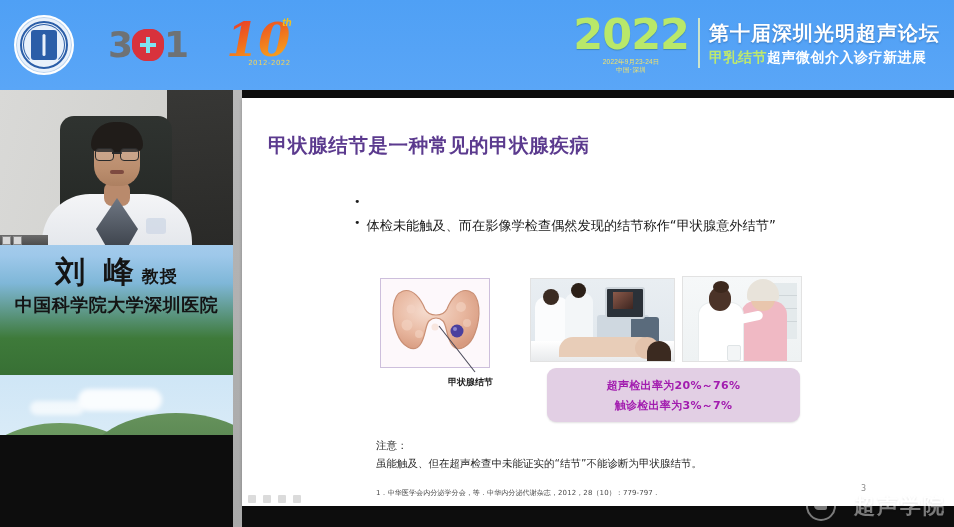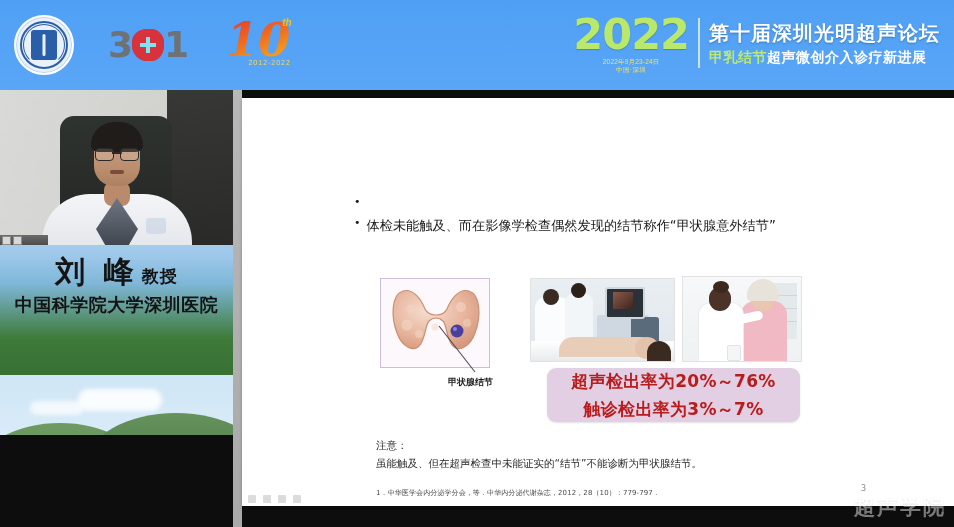--- a/index.html
+++ b/index.html
@@ -182,34 +182,34 @@
   .p2 .pat{position:absolute;left:58px;top:24px;width:46px;height:60px;background:#f0b9c4;border-radius:14px 14px 0 0;}
   .p2 .path{position:absolute;left:68px;top:8px;width:24px;height:26px;border-radius:12px;background:#e9c6ad;}
   .p2 .pathair{position:absolute;left:64px;top:2px;width:32px;height:22px;border-radius:16px 16px 4px 4px;background:#e8e3da;}
   .p2 .arm{position:absolute;left:52px;top:36px;width:28px;height:9px;border-radius:6px;background:#ffffff;transform:rotate(-12deg);}
   .p2 .cup{position:absolute;left:44px;top:68px;width:12px;height:14px;background:#f3f5f6;border:1px solid #dfe4e6;border-radius:2px;}
 
   
   .statbox{position:absolute;left:305px;top:270px;width:253px;height:54px;border-radius:9px;
     background:#e2cfe4;display:flex;flex-direction:column;align-items:center;justify-content:center;gap:5px;
     box-shadow:0 1px 2px rgba(0,0,0,.12);}
-  .statline{font-size:17px;font-weight:bold;color:#b91c1c;letter-spacing:.3px;
+  .statline{font-size:11px;font-weight:bold;color:#a21caf;letter-spacing:.3px;
     font-family:"DejaVu Sans",sans-serif;}
 
   .note{position:absolute;left:134px;top:338px;width:540px;font-size:10.5px;color:#2a2a2a;line-height:1.75;
     font-family:"DejaVu Sans",sans-serif;}
   .ref{position:absolute;left:134px;top:390px;font-size:7px;color:#4a4a4a;letter-spacing:.1px;
     font-family:"DejaVu Sans",sans-serif;}
 
   .slide-toolbar{position:absolute;left:6px;bottom:3px;display:flex;gap:7px;opacity:.35;}
   .slide-toolbar i{width:8px;height:8px;background:#9a9a9a;border-radius:1px;}
 
   
   .watermark{position:absolute;right:8px;bottom:6px;display:flex;align-items:center;gap:18px;
-    opacity:.45;pointer-events:none;flex-direction:column;}
+    opacity:.45;pointer-events:none;}
   .wm-logo{width:26px;height:26px;border-radius:50%;border:2px solid #ffffff;position:relative;}
   .wm-logo:before{content:"";position:absolute;left:6px;top:8px;width:13px;height:9px;border-radius:7px 7px 3px 7px;
     background:#ffffff;}
   .wm-text{font-size:21px;font-weight:bold;color:#ffffff;letter-spacing:2px;
     font-family:"DejaVu Sans",sans-serif;text-shadow:0 1px 2px rgba(0,0,0,.25);}
   .wm-wave{position:absolute;right:2px;bottom:8px;width:30px;height:22px;border-right:2px solid #fff;
     border-top:2px solid #fff;border-radius:0 20px 0 0;opacity:.6;}
   .pagenum{position:absolute;right:88px;bottom:34px;font-size:8px;color:#8a8a8a;
     font-family:"DejaVu Sans",sans-serif;}
 </style>
@@ -306,20 +306,21 @@
       <div class="pier" style="left:132px;top:128px"></div>
       <div class="pier" style="left:168px;top:130px"></div>
 
     </div>
   </div>
 
   <div class="gapstrip"></div>
 
   <div class="slide">
 
+    <div class="slide-title">甲状腺结节是一种常见的甲状腺疾病</div>
 
     <div class="bullets">
       <div class="bullet">
         <span class="dot">•</span>
       </div>
       <div class="bullet">
         <span class="dot">•</span>
         <span>体检未能触及、而在影像学检查偶然发现的结节称作“甲状腺意外结节”</span>
       </div>
     </div>

